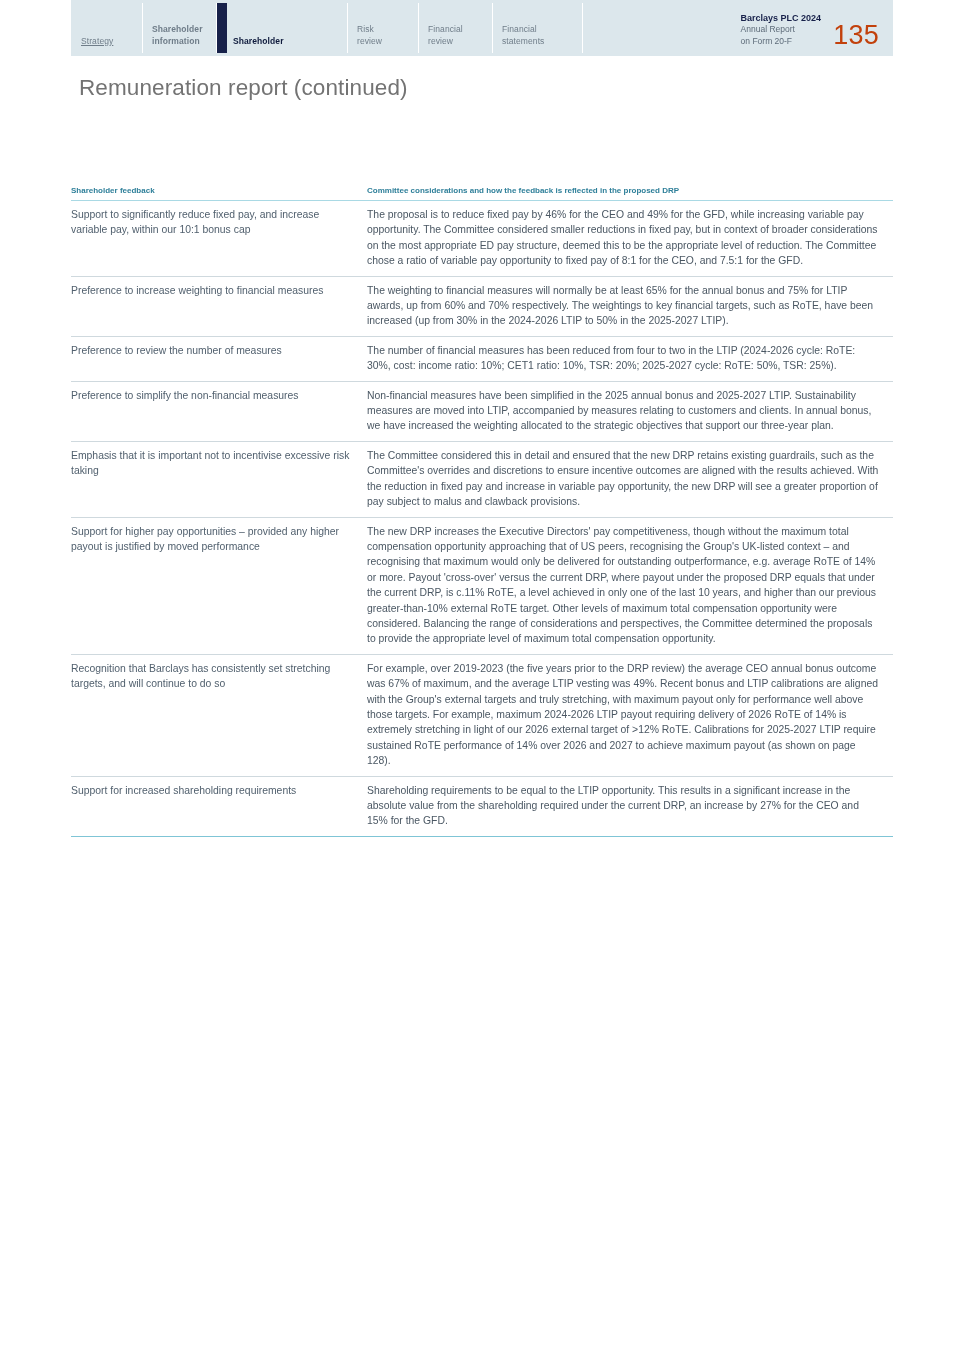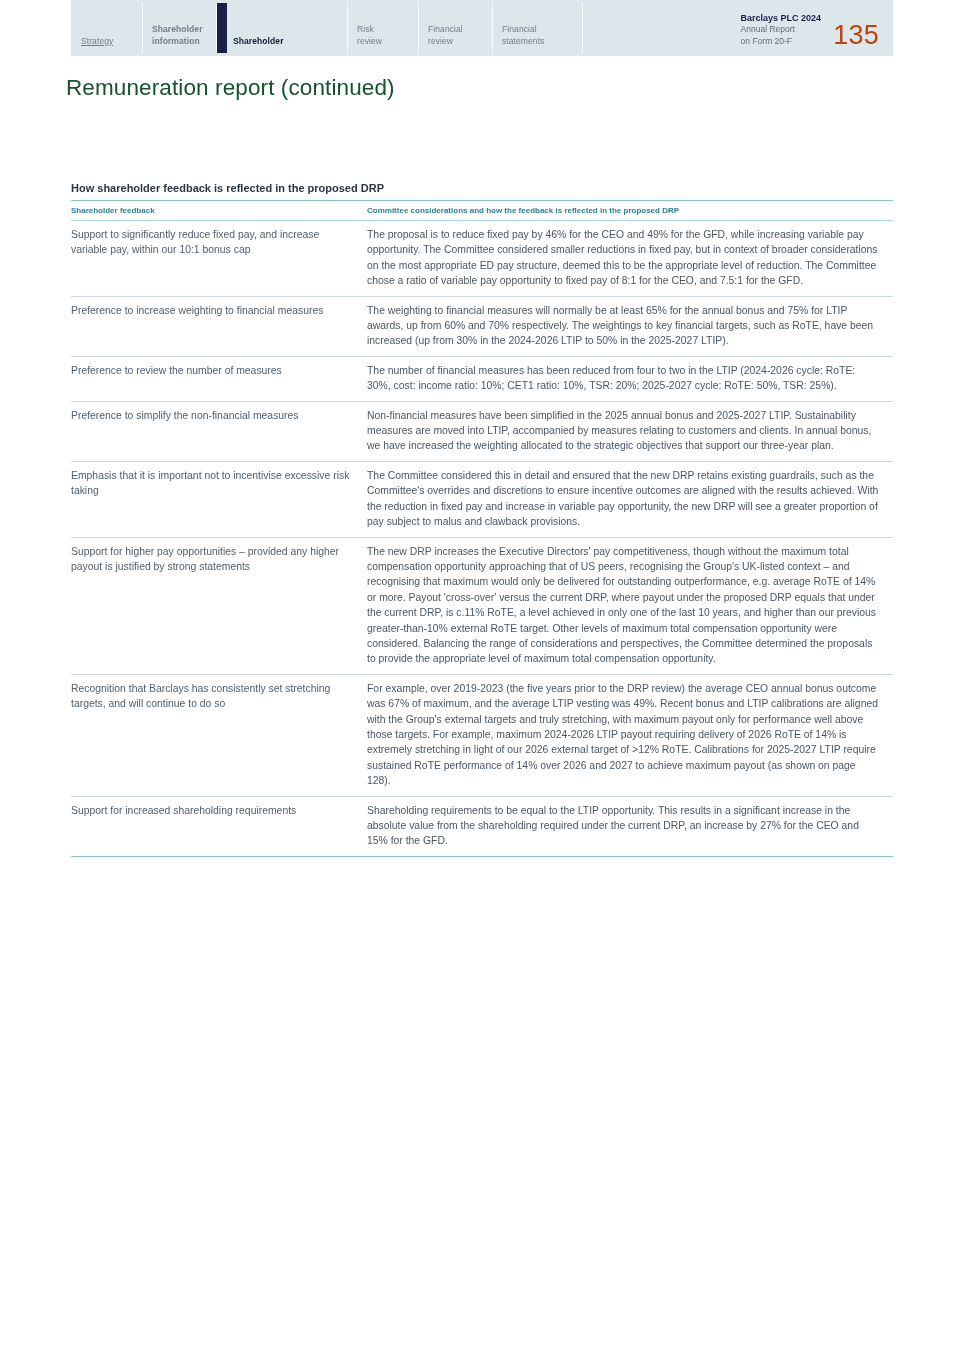--- a/index.html
+++ b/index.html
@@ -107,25 +107,25 @@
     line-height: 27px;
     color: #c2410c;
     letter-spacing: 0.01em;
     font-weight: normal;
     padding-bottom: 2px;
   }
 
   
   .page-title {
     position: absolute;
-    left: 66px;
+    left: 79px;
     top: 58px;
     font-size: 22.5px;
     line-height: 30px;
-    color: #14532d;
+    color: #737373;
     font-weight: normal;
     letter-spacing: 0.005em;
   }
 
   
   .table-wrap {
     position: absolute;
     left: 71px;
     top: 181px;
     width: 822px;
@@ -219,21 +219,20 @@
     </div>
     <div class="page-number">135</div>
   </div>
 
 </div>
 
 <h1 class="page-title">Remuneration report (continued)</h1>
 
 <div class="table-wrap">
 
-  <div class="section-heading">How shareholder feedback is reflected in the proposed DRP</div>
 
   <table class="feedback-table">
     <colgroup>
       <col class="c1">
       <col class="c2">
     </colgroup>
     <thead>
       <tr>
         <th>Shareholder feedback</th>
         <th>Committee considerations and how the feedback is reflected in the proposed DRP</th>
@@ -254,21 +253,21 @@
       </tr>
       <tr>
         <td class="col-a">Preference to simplify the non-financial measures</td>
         <td class="col-b">Non-financial measures have been simplified in the 2025 annual bonus and 2025-2027 LTIP. Sustainability measures are moved into LTIP, accompanied by measures relating to customers and clients. In annual bonus, we have increased the weighting allocated to the strategic objectives that support our three-year plan.</td>
       </tr>
       <tr>
         <td class="col-a">Emphasis that it is important not to incentivise excessive risk taking</td>
         <td class="col-b">The Committee considered this in detail and ensured that the new DRP retains existing guardrails, such as the Committee's overrides and discretions to ensure incentive outcomes are aligned with the results achieved. With the reduction in fixed pay and increase in variable pay opportunity, the new DRP will see a greater proportion of pay subject to malus and clawback provisions.</td>
       </tr>
       <tr>
-        <td class="col-a">Support for higher pay opportunities – provided any higher payout is justified by strong statements</td>
+        <td class="col-a">Support for higher pay opportunities – provided any higher payout is justified by moved performance</td>
         <td class="col-b">The new DRP increases the Executive Directors' pay competitiveness, though without the maximum total compensation opportunity approaching that of US peers, recognising the Group's UK-listed context – and recognising that maximum would only be delivered for outstanding outperformance, e.g. average RoTE of 14% or more. Payout 'cross-over' versus the current DRP, where payout under the proposed DRP equals that under the current DRP, is c.11% RoTE, a level achieved in only one of the last 10 years, and higher than our previous greater-than-10% external RoTE target. Other levels of maximum total compensation opportunity were considered. Balancing the range of considerations and perspectives, the Committee determined the proposals to provide the appropriate level of maximum total compensation opportunity.</td>
       </tr>
       <tr>
         <td class="col-a">Recognition that Barclays has consistently set stretching targets, and will continue to do so</td>
         <td class="col-b">For example, over 2019-2023 (the five years prior to the DRP review) the average CEO annual bonus outcome was 67% of maximum, and the average LTIP vesting was 49%. Recent bonus and LTIP calibrations are aligned with the Group's external targets and truly stretching, with maximum payout only for performance well above those targets. For example, maximum 2024-2026 LTIP payout requiring delivery of 2026 RoTE of 14% is extremely stretching in light of our 2026 external target of &gt;12% RoTE. Calibrations for 2025-2027 LTIP require sustained RoTE performance of 14% over 2026 and 2027 to achieve maximum payout (as shown on page 128).</td>
       </tr>
       <tr>
         <td class="col-a">Support for increased shareholding requirements</td>
         <td class="col-b">Shareholding requirements to be equal to the LTIP opportunity. This results in a significant increase in the absolute value from the shareholding required under the current DRP, an increase by 27% for the CEO and 15% for the GFD.</td>
       </tr>

